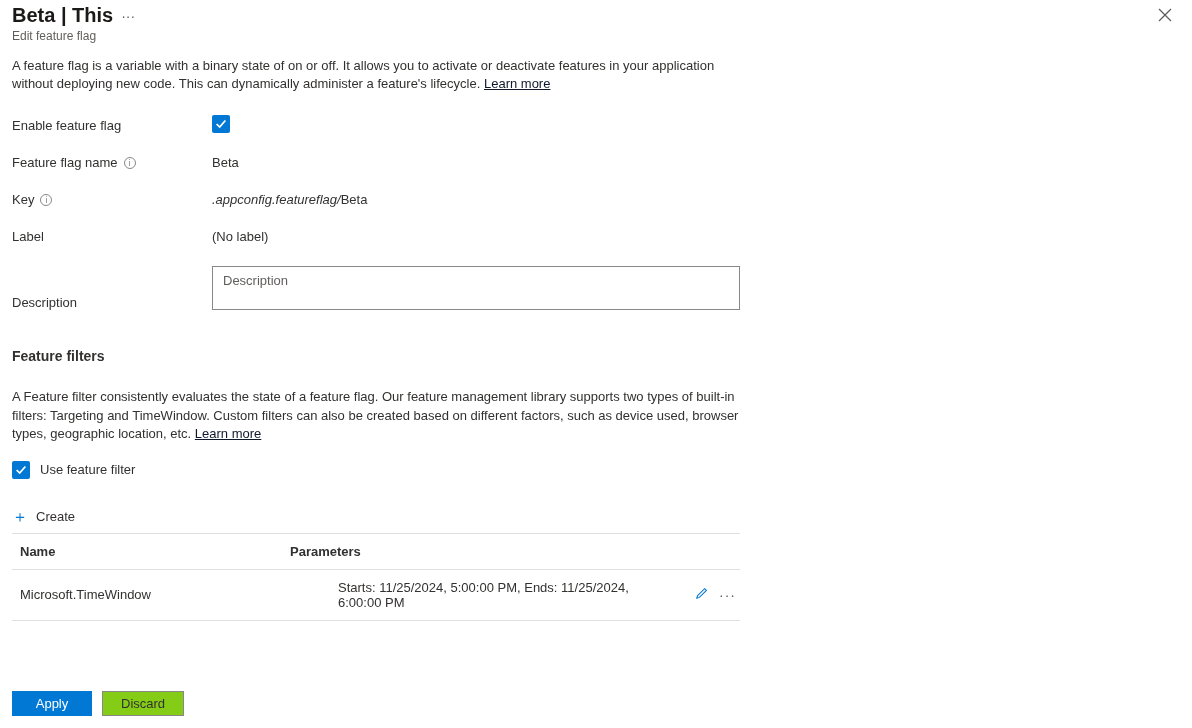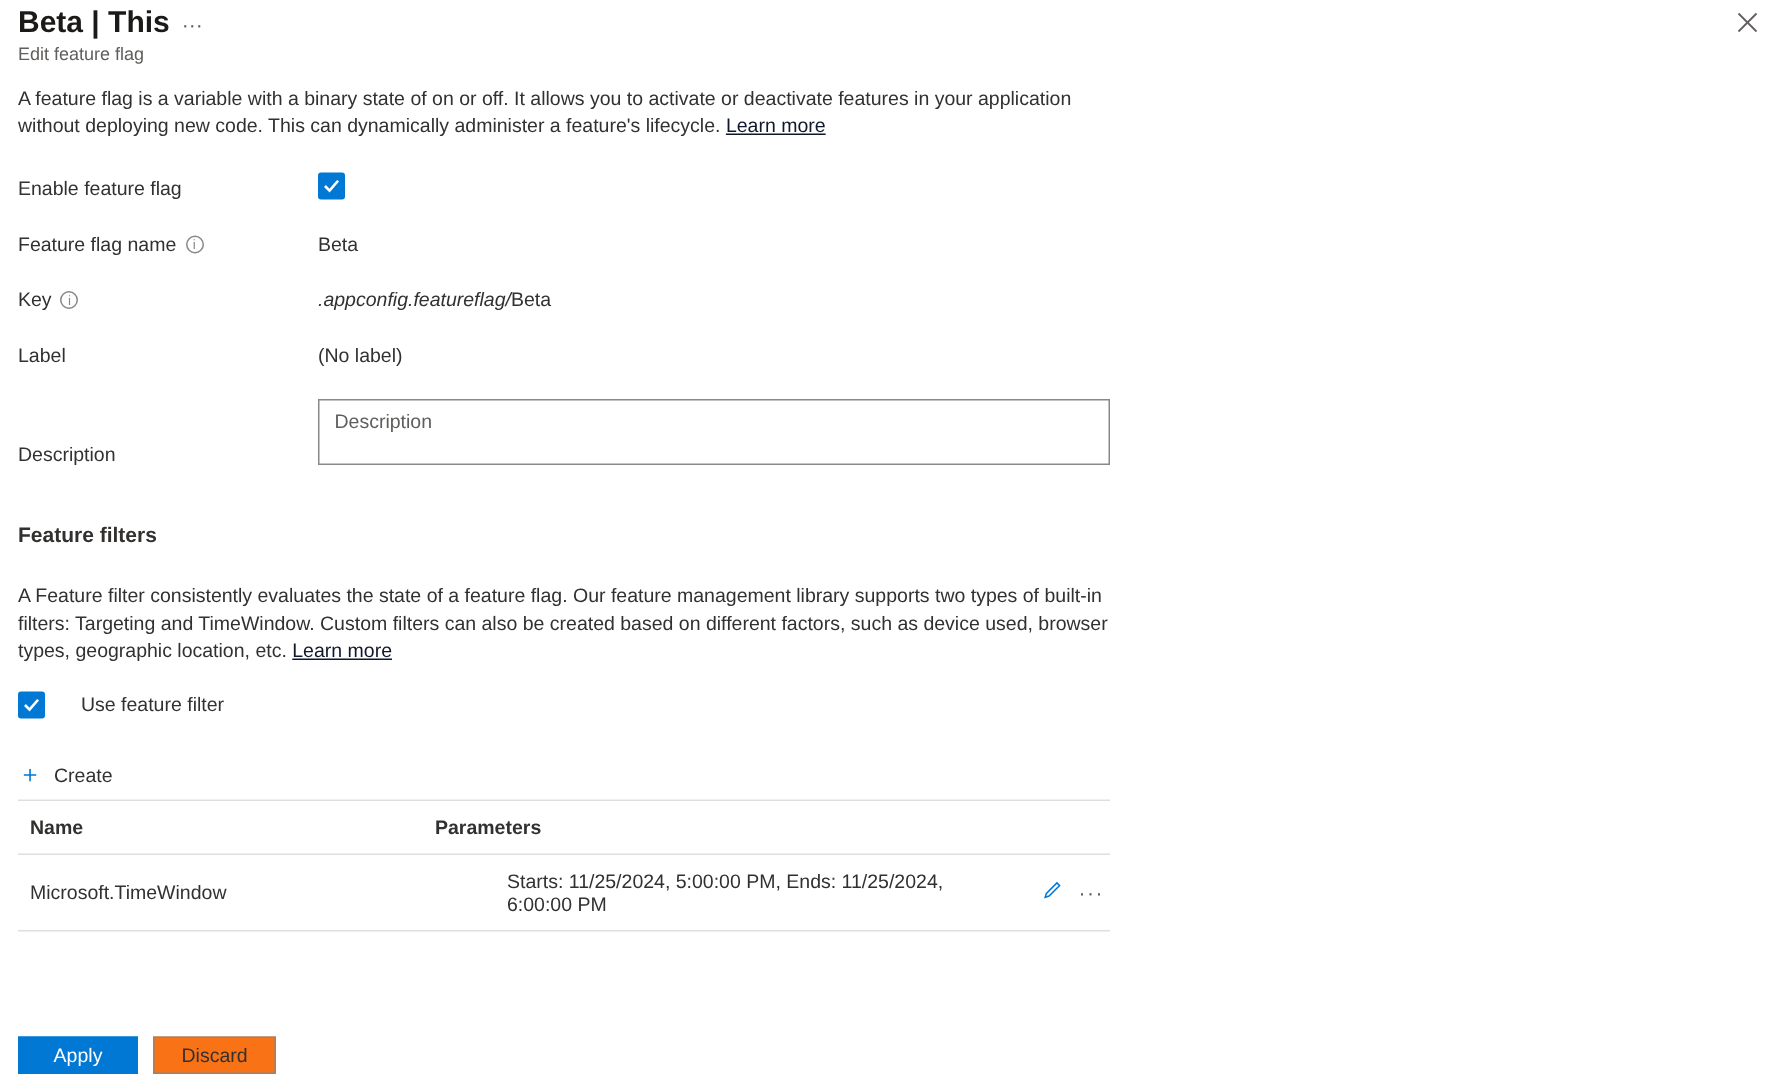--- a/index.html
+++ b/index.html
@@ -23,41 +23,41 @@
     .checkbox svg { width: 14px; height: 14px; }
 
     h2.sec { font-size: 14px; font-weight: 600; color: #323130; margin-top: 38px; }
     .prefix-italic { font-style: italic; color: #323130; }
 
     .desc-input { width: 528px; height: 44px; border: 1px solid #8a8886; padding: 6px 10px; font-family: inherit; font-size: 13px; resize: none; }
     .desc-input::placeholder { color: #605e5c; }
 
     .filter-intro { margin-top: 24px; font-size: 13px; color: #323130; max-width: 740px; line-height: 1.4; }
 
-    .cb-row { display: flex; align-items: center; gap: 24px; margin-top: 18px; }
+    .cb-row { display: flex; align-items: center; gap: 10px; margin-top: 18px; }
     .cb-row .lbl { font-size: 13px; color: #323130; }
 
     .create-row { display: flex; align-items: center; gap: 8px; margin-top: 30px; margin-bottom: 8px; cursor: pointer; }
     .plus { color: #0078d4; font-size: 16px; font-weight: 400; line-height: 1; }
     .create-lbl { font-size: 13px; color: #323130; }
 
     .filter-table { width: 728px; margin-top: 2px; }
     .ft-head { display: flex; border-top: 1px solid #e1dfdd; border-bottom: 1px solid #e1dfdd; padding: 10px 0 10px 8px; font-weight: 600; font-size: 13px; }
     .col-name { width: 270px; }
     .col-params { flex: 1; }
     .ft-row { display: flex; align-items: center; padding: 10px 0 10px 8px; border-bottom: 1px solid #e1dfdd; font-size: 13px; gap: 28px; }
     .ft-params-val { flex: 1; padding-left: 20px; }
     .row-actions { display: flex; align-items: center; gap: 10px; padding-right: 4px; }
     .edit-ic { color: #0078d4; cursor: pointer; }
     .row-ell { color: #605e5c; cursor: pointer; font-size: 14px; letter-spacing: 1px; }
 
     .footer { position: absolute; left: 12px; bottom: 12px; display: flex; gap: 10px; }
     .btn { min-width: 80px; padding: 4px 18px; font-size: 13px; cursor: pointer; border: 1px solid transparent; font-family: inherit; }
     .btn-primary { background: #0078d4; color: #fff; border-color: #0078d4; }
-    .btn-secondary { background: #f97316; color: #323130; border-color: #8a8886; }
+    .btn-secondary { background: #84cc16; color: #323130; border-color: #8a8886; }
   </style>
 </head>
 <body>
 
 <div class="panel">
   <div class="header-row">
     <div>
       <div class="header-left">
         <h1>Beta | This</h1>
         <span class="ellipsis">···</span>

